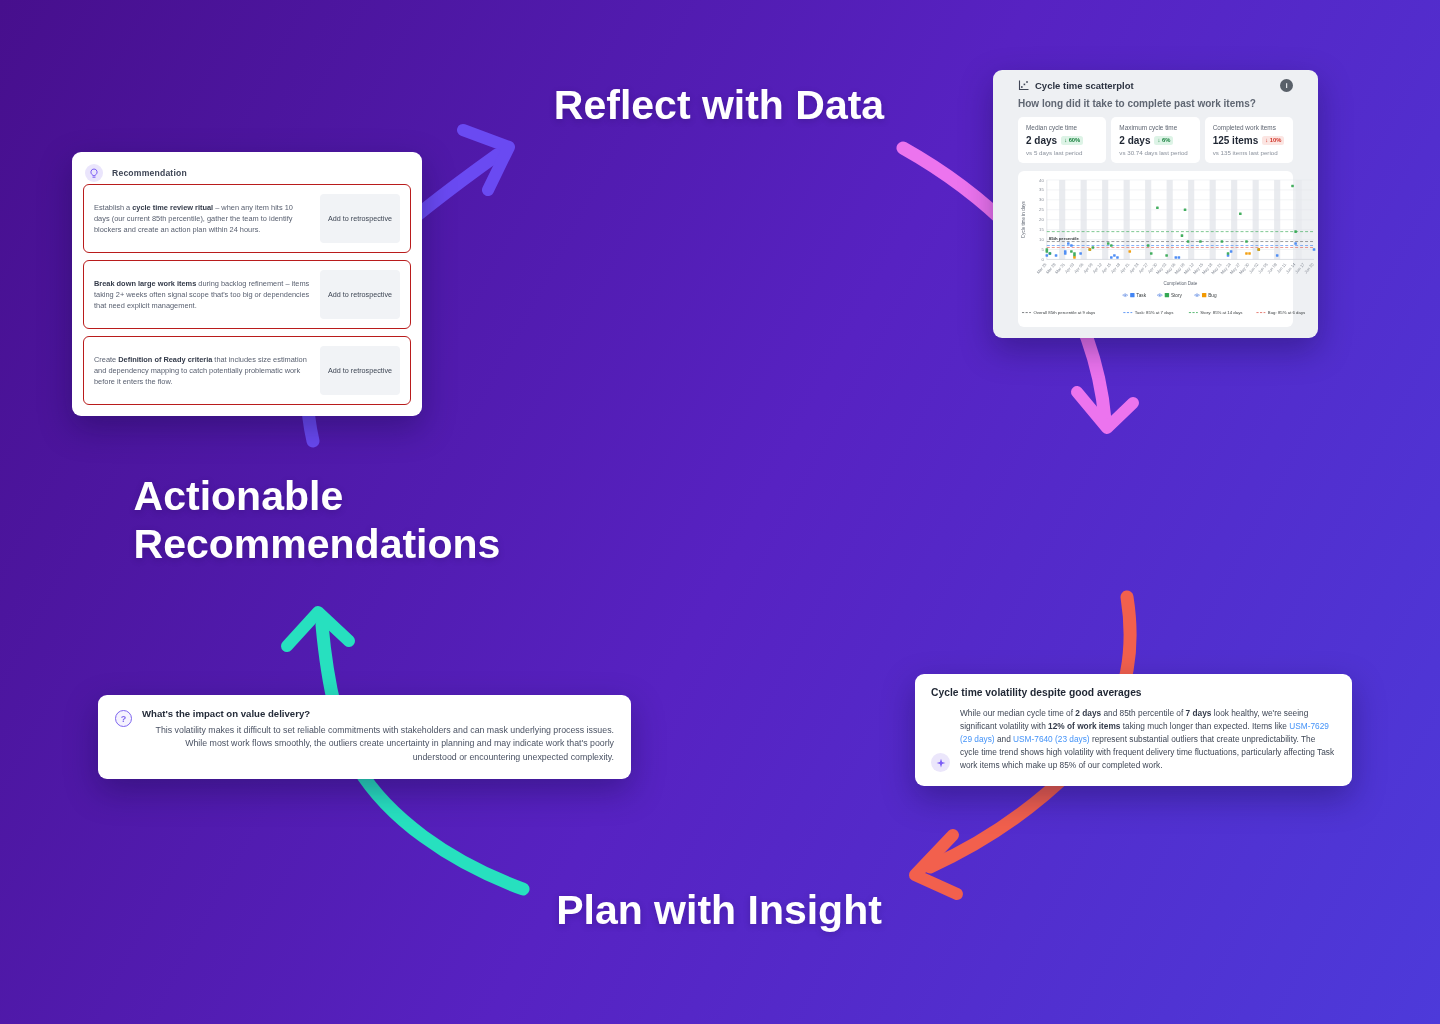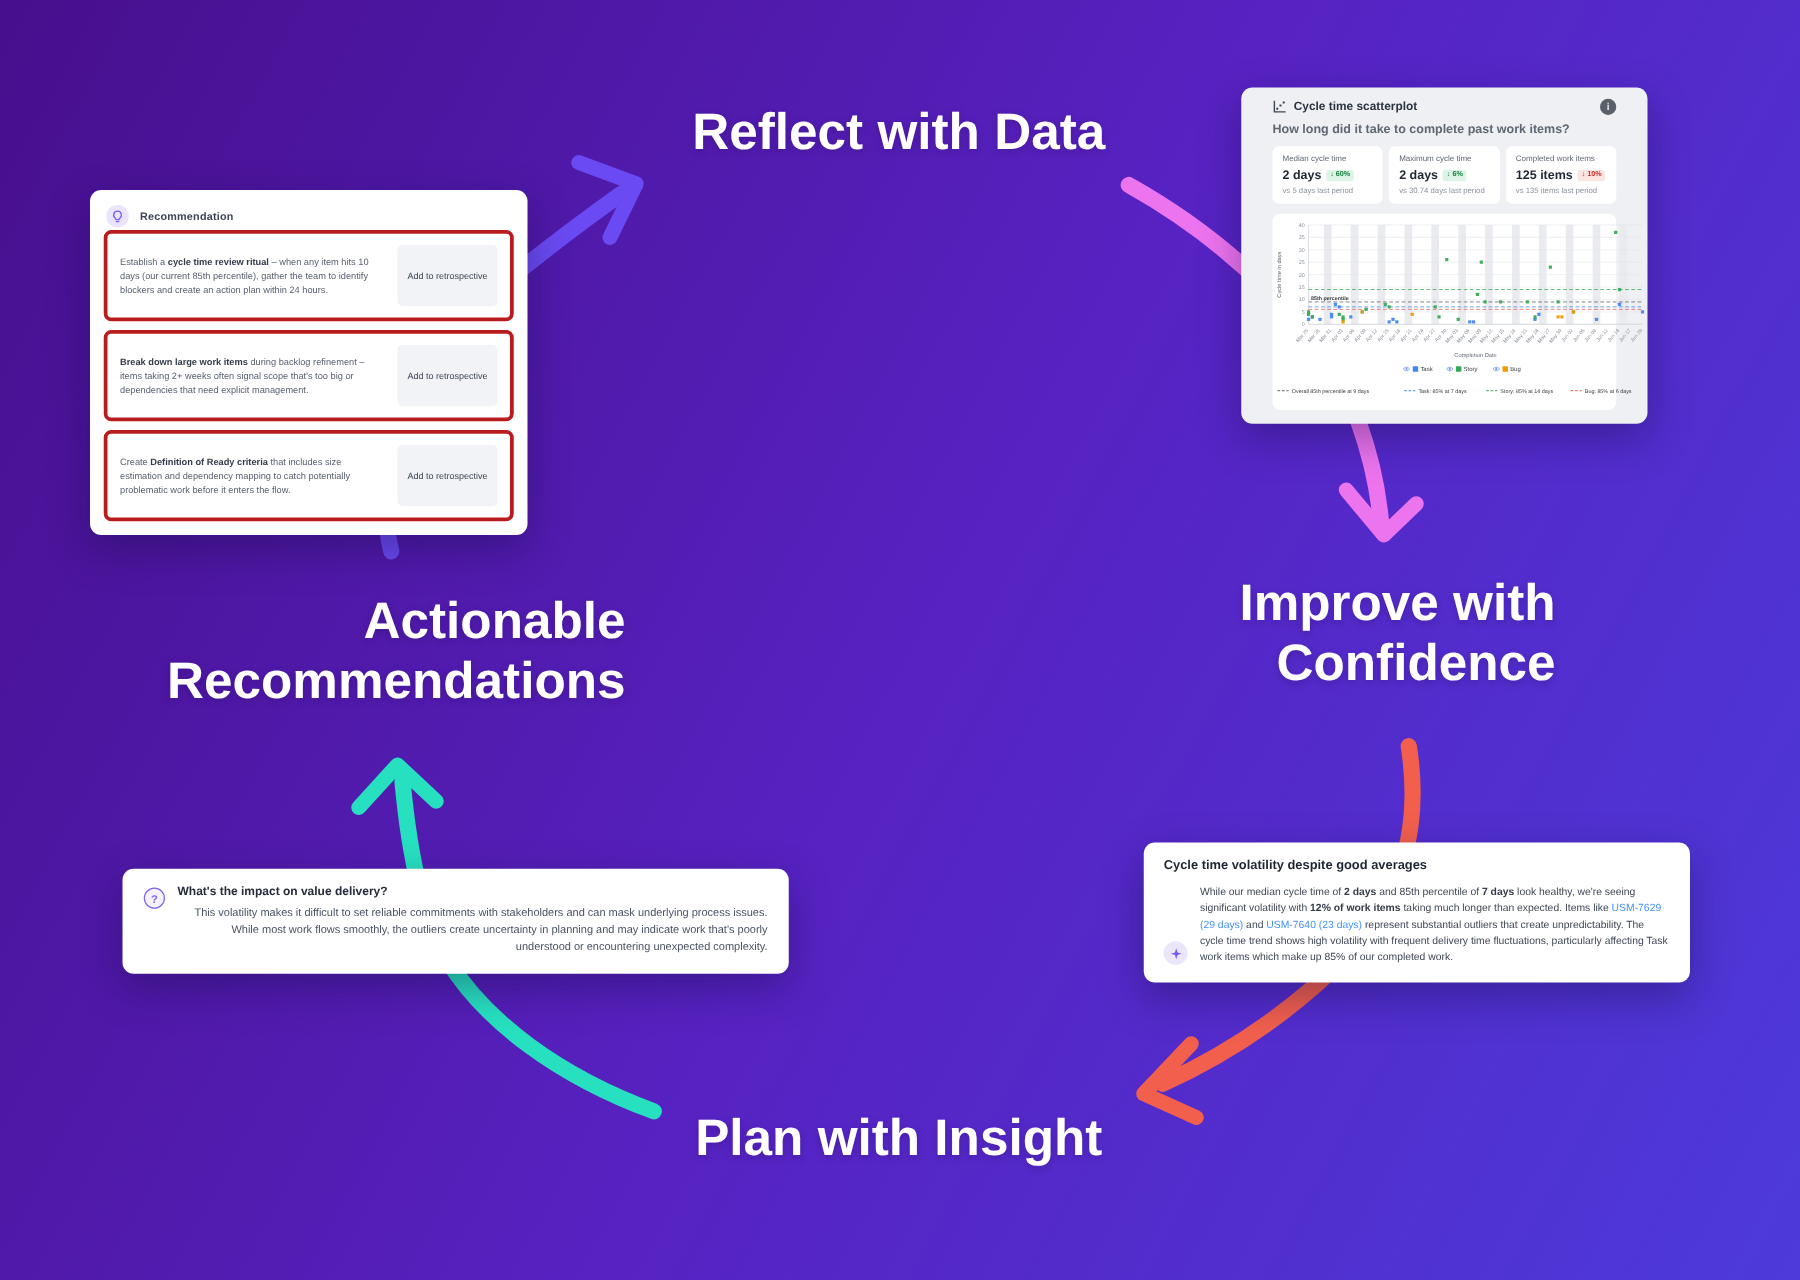--- a/index.html
+++ b/index.html
@@ -3,32 +3,32 @@
 <meta charset="utf-8">
 <style>
   html,body{margin:0;padding:0;}
   body{font-family:"Liberation Sans","DejaVu Sans",sans-serif;}
   #canvas{position:relative;width:1440px;height:1024px;overflow:hidden;
     background:linear-gradient(118deg,#470f8d 0%,#5722c2 52%,#4d3ada 100%);}
   .card{position:absolute;background:#fff;border-radius:9px;z-index:3;
     box-shadow:0 12px 32px rgba(18,8,60,.35);}
   
   .headline{position:absolute;z-index:2;color:#fff;font-weight:bold;font-size:41px;
-    line-height:48px;text-align:right;transform:translateX(-50%);white-space:nowrap;
+    line-height:48px;text-align:left;transform:translateX(-50%);white-space:nowrap;
     text-shadow:0 2px 6px rgba(30,10,80,.25);}
   
   #arrows{position:absolute;left:0;top:0;z-index:1;}
   #arrows path,#arrows polyline{fill:none;stroke-linecap:round;stroke-linejoin:round;}
   
   .rec-card{left:72px;top:152px;width:350px;padding:10px 11px 4px;box-sizing:border-box;}
   .rec-header{display:flex;align-items:center;gap:9px;margin:2px 2px 2px;}
   .icon-circle{border-radius:50%;display:flex;align-items:center;justify-content:center;flex:none;}
   .rec-bulb{width:18px;height:18px;background:#eae5fc;}
   .rec-title{font-size:8.6px;font-weight:bold;color:#3d4454;letter-spacing:.2px;}
-  .rec-item{display:flex;align-items:center;gap:10px;border:3px solid #b91c1c;
+  .rec-item{display:flex;align-items:center;gap:10px;border:1px solid #b91c1c;
     border-radius:6px;padding:9px 10px;margin-bottom:7px;background:#fff;}
   .rec-text{font-size:7.4px;line-height:1.5;color:#596070;flex:1;}
   .rec-btn{font-size:7.2px;color:#3d4553;background:#f1f3f6;border:none;
     border-radius:4px;padding:20px 8px;white-space:nowrap;font-family:inherit;}
   .seg-bold{font-weight:bold;color:#343b4a;}
   .seg-link{color:#4493f8;}
   
   .scatter-card{left:993px;top:70px;width:325px;background:#eef0f3;padding:9px 25px 11px;
     box-sizing:border-box;}
   .sc-header{display:flex;align-items:center;gap:6px;}
@@ -83,24 +83,20 @@
     <g>
       <path d="M 523 889 C 447 861 388 817 358 768 C 339 735 328 690 322 625" stroke-width="13" stroke="#27e0bf"></path>
       <polyline points="287,646 318,612 349,641" stroke-width="12" stroke="#27e0bf"></polyline>
     </g>
   </svg>
 
   <div class="headline" style="left:719px;top:81px;">Reflect with Data</div>
   <div class="headline" style="left:317px;top:472px;">
     <div>Actionable</div>
     <div>Recommendations</div>
-  </div>
-  <div class="headline" style="left:1118px;top:458px;">
-    <div>Improve with</div>
-    <div>Confidence</div>
   </div>
   <div class="headline" style="left:719px;top:886px;">Plan with Insight</div>
 
   <div class="card rec-card">
     <div class="rec-header">
       <span class="icon-circle rec-bulb">
         <svg width="10" height="11" viewBox="0 0 10 11">
             <path d="M5 1 a3.1 3.1 0 0 1 1.7 5.7 c-.4.3-.5.7-.5 1H3.8 c0-.3-.1-.7-.5-1A3.1 3.1 0 0 1 5 1Z" fill="none" stroke="#7a5cf5" stroke-width="1"></path>
             <line x1="3.9" y1="9.2" x2="6.1" y2="9.2" stroke="#7a5cf5" stroke-width="1" stroke-linecap="round"></line>
           </svg>

